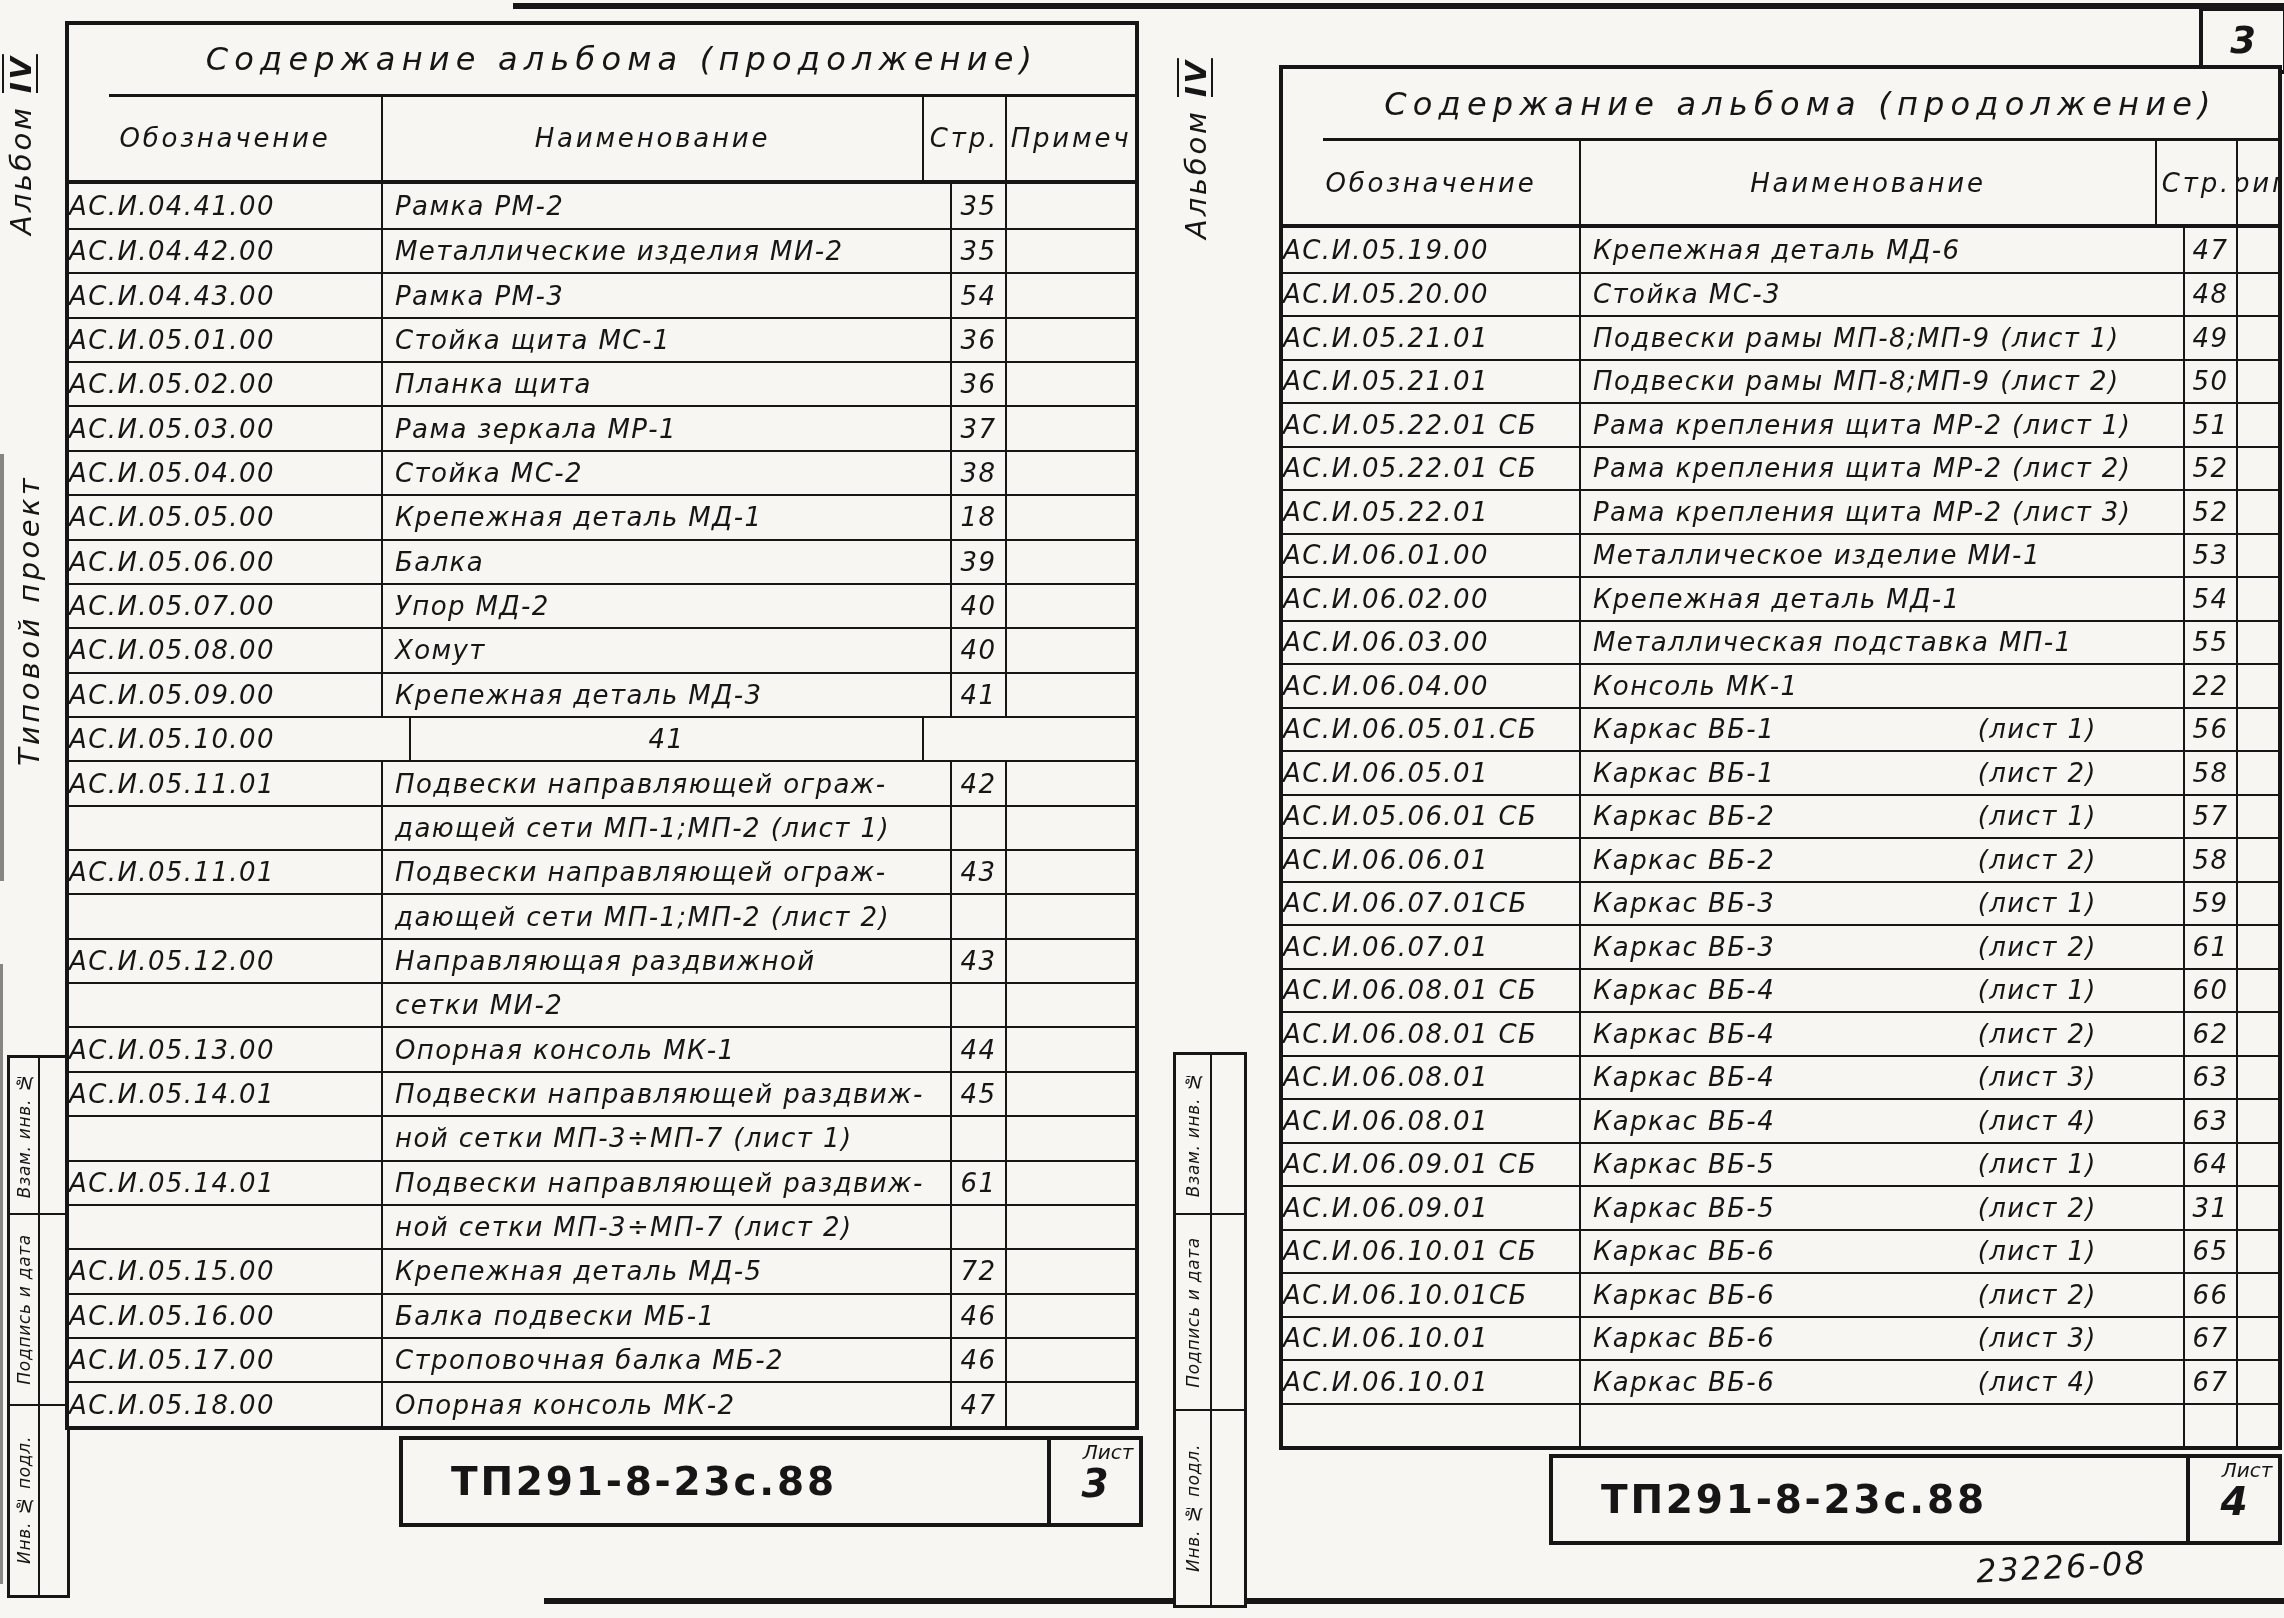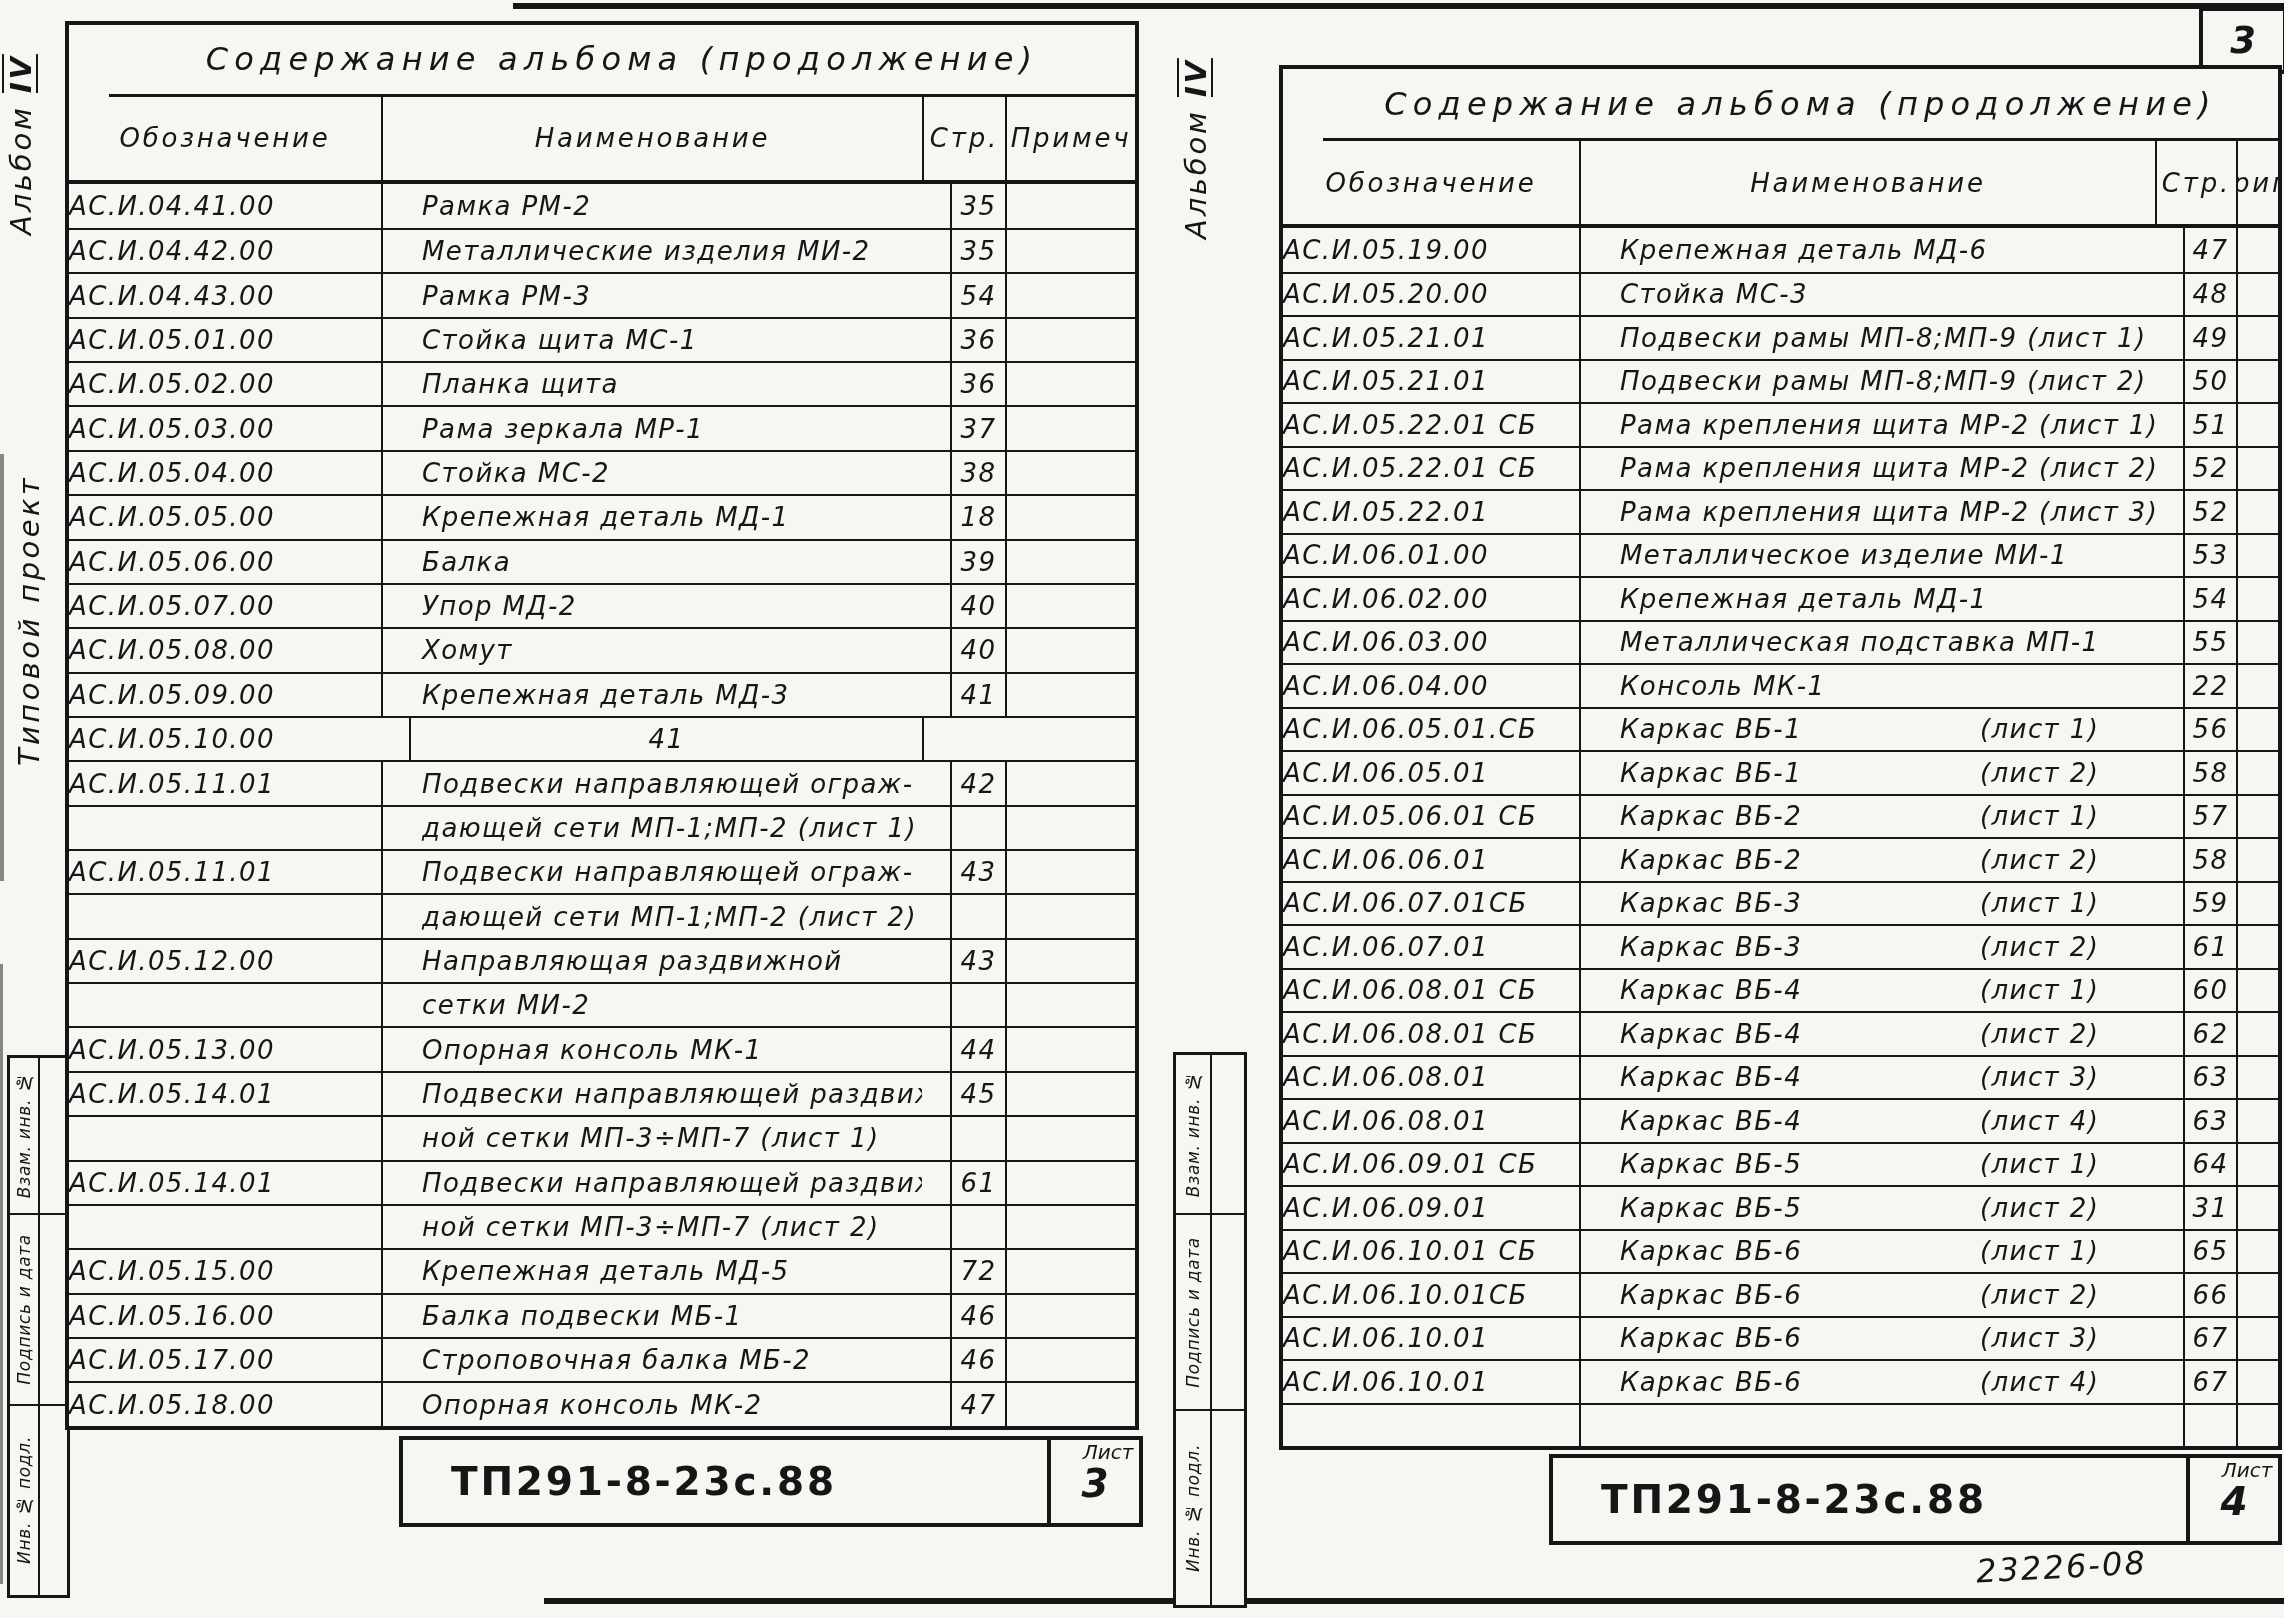--- a/index.html
+++ b/index.html
@@ -65,21 +65,21 @@
   .rows .trow:first-child{border-top:none;}
   .cell{
     border-left:2.8px solid var(--ink);
     display:flex;align-items:center;
     font-size:26px;font-style:italic;letter-spacing:1.4px;
     overflow:hidden;white-space:nowrap;
     box-sizing:border-box;
   }
   .cell:first-child{border-left:none;}
   .c-des{}
-  .c-name{padding-left:39px;padding-right:8.3px;}
+  .c-name{padding-left:12px;padding-right:8.3px;}
   .c-name .sheet-note{margin-left:auto;padding-right:9%;}
   .c-page{justify-content:center;margin-left:28px;}
   .c-prim{}
 
   
   .tblock{
     position:absolute;border:4.8px solid var(--ink);
     display:flex;background:var(--paper);box-sizing:border-box;
   }
   .tblock.left{left:399px;top:1436px;width:744px;height:91px;}

